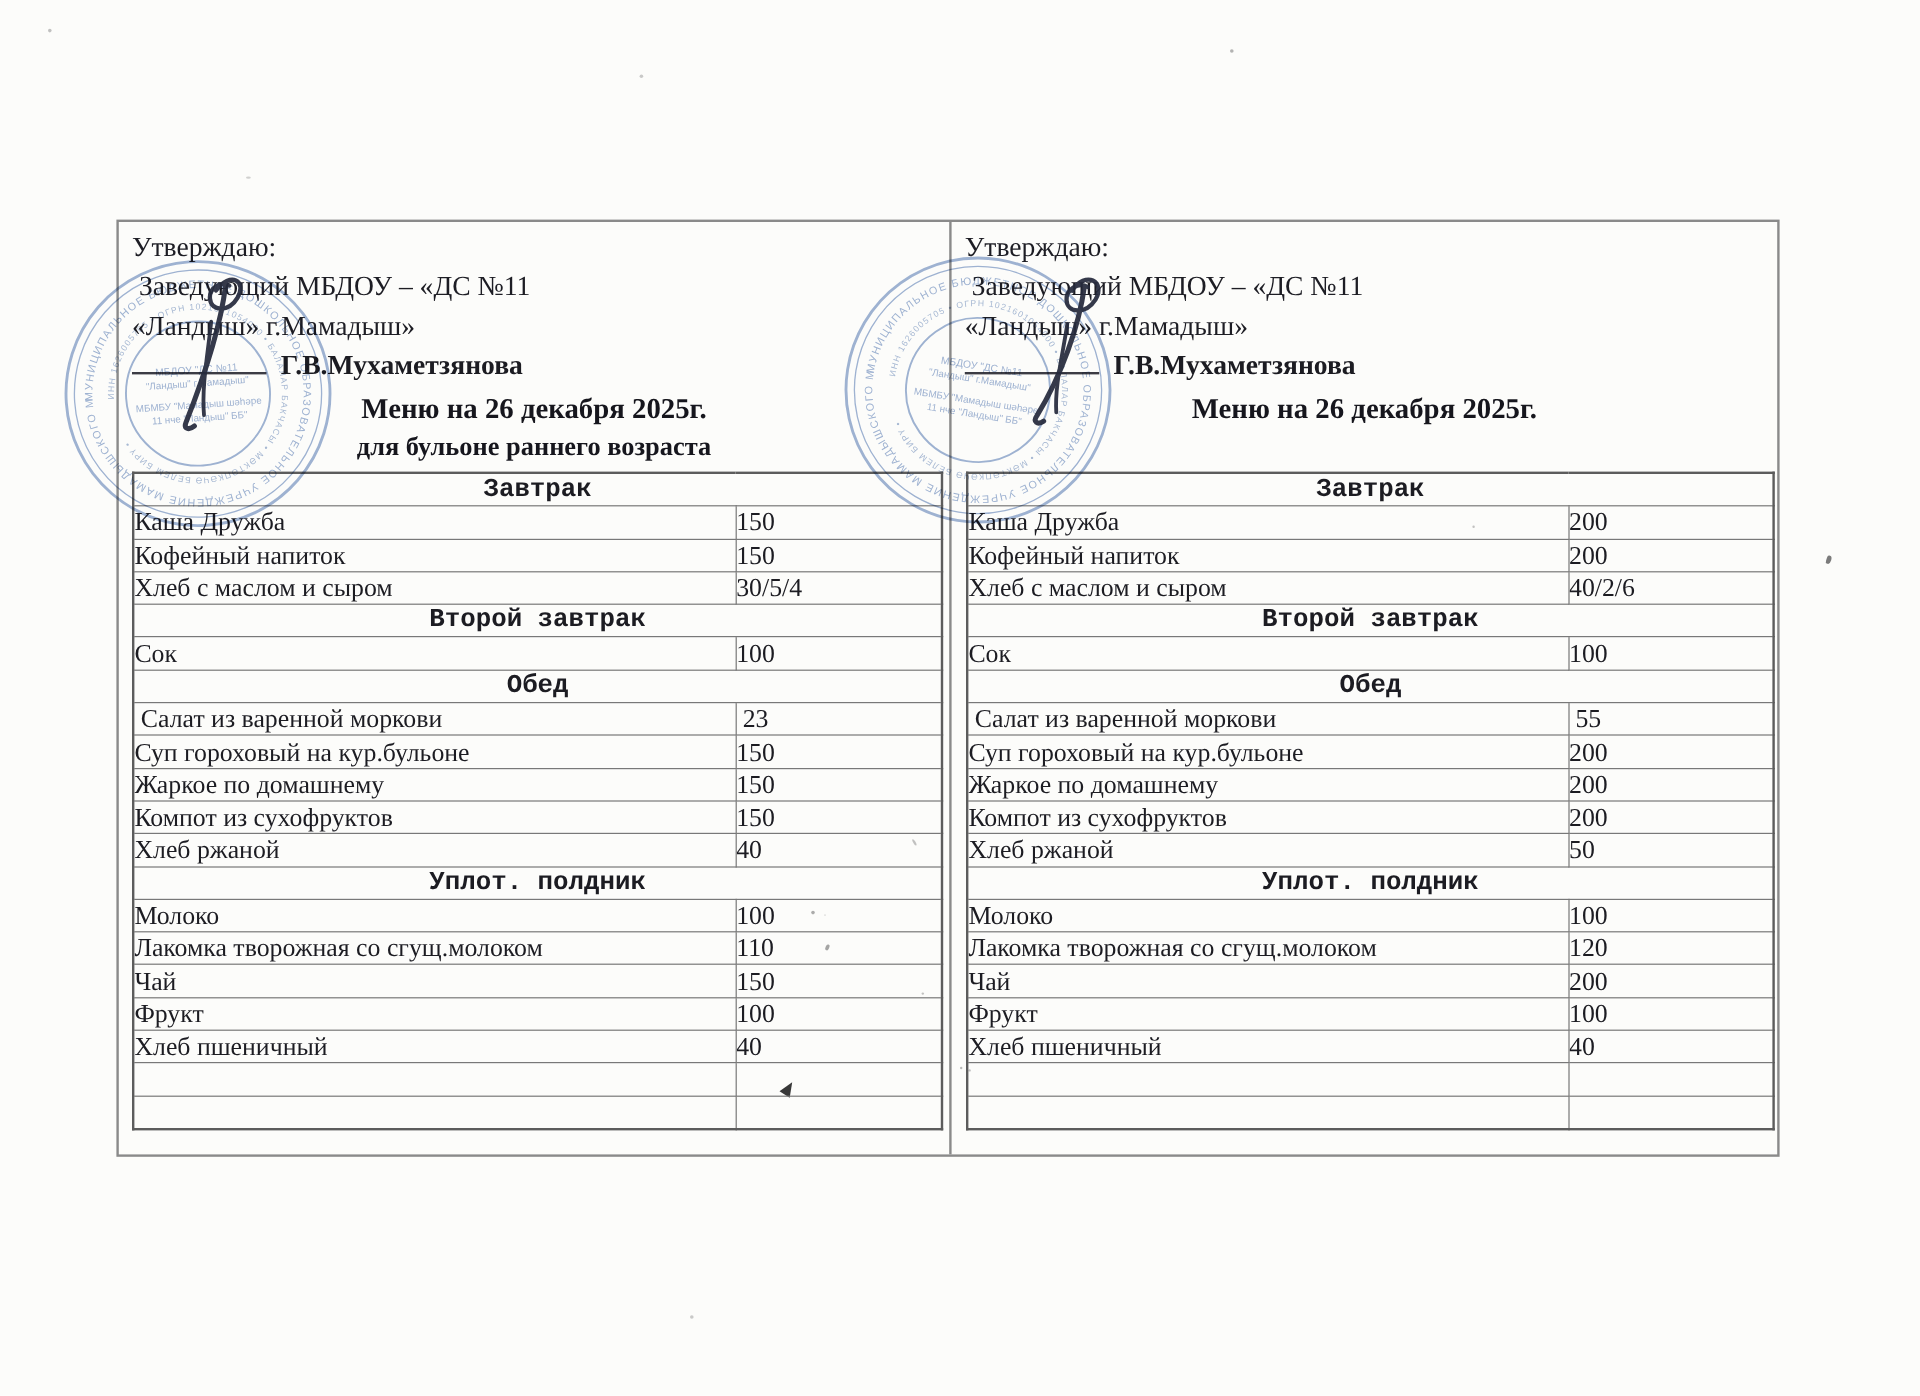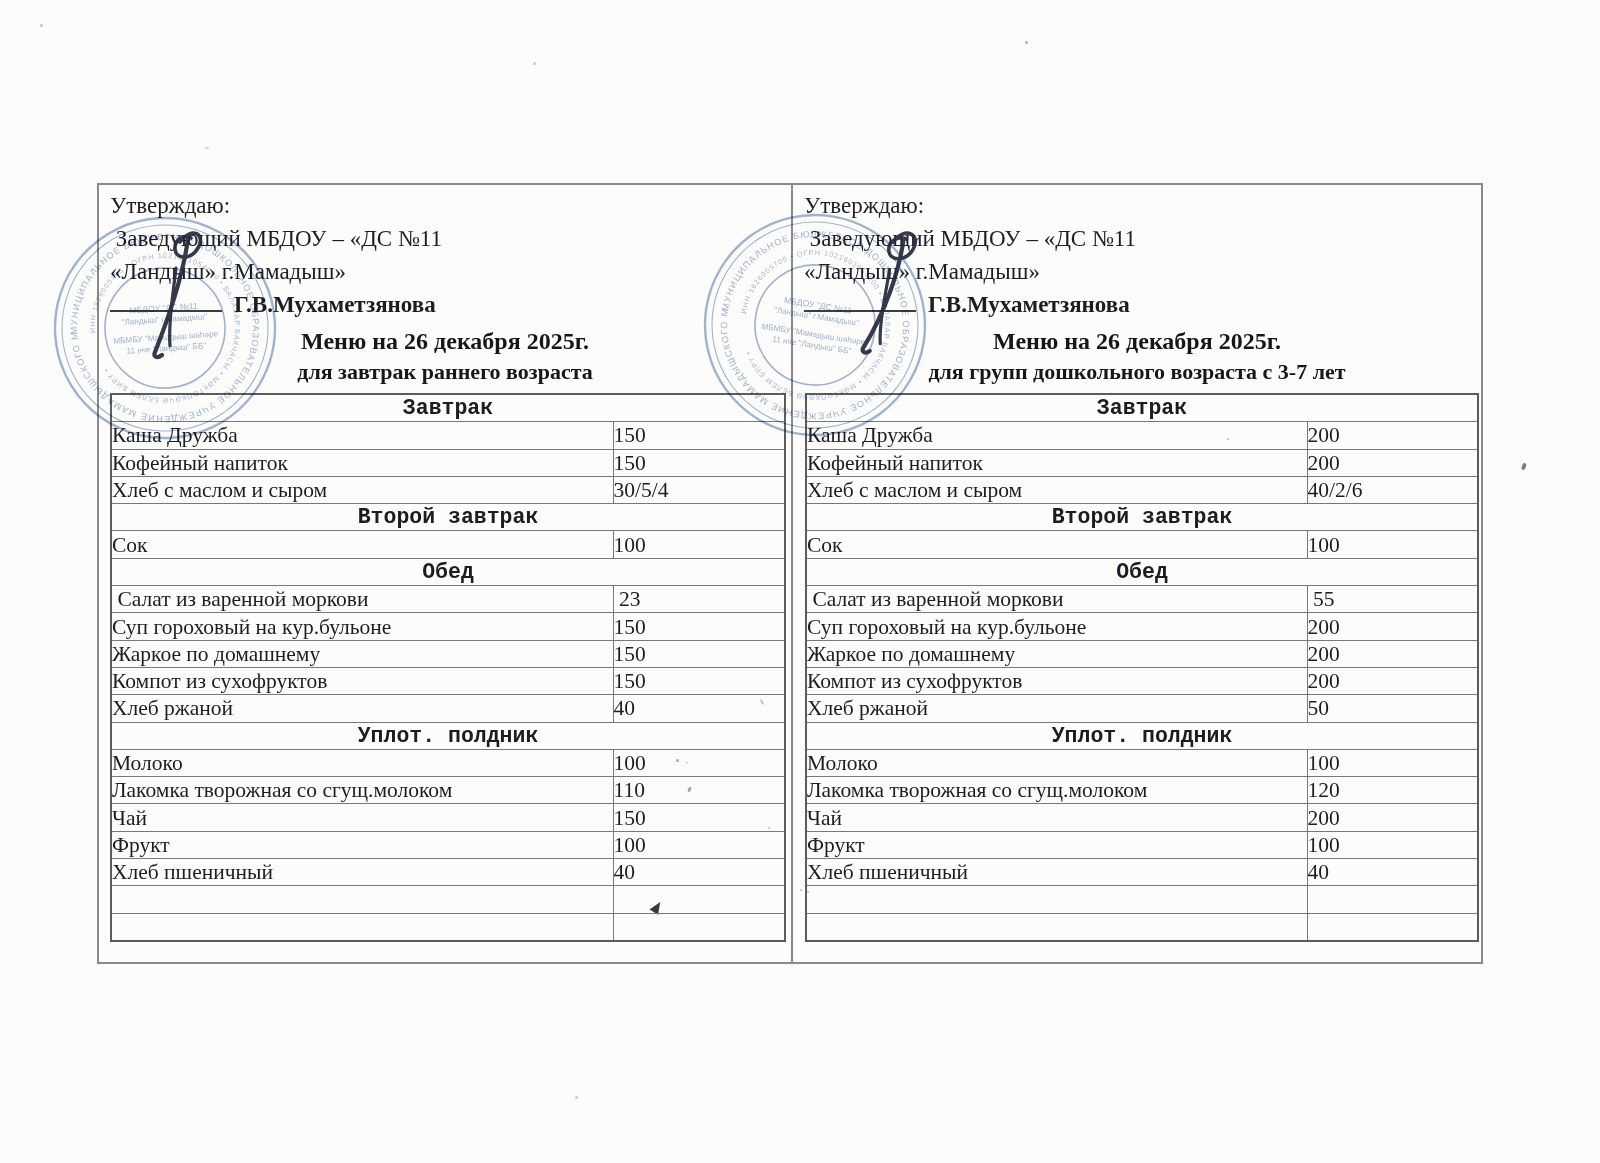--- a/index.html
+++ b/index.html
@@ -96,21 +96,21 @@
 <div class="sheet">
 
   <div class="panel left">
     <div class="approval">Утверждаю:
  Заведующий МБДОУ – «ДС №11
 «Ландыш» г.Мамадыш»</div>
     <div class="sig-row">
       <span class="sig-line"></span><span>Г.В.Мухаметзянова</span>
     </div>
     <div class="menu-title">Меню на 26 декабря 2025г.</div>
-    <div class="menu-subtitle">для завтрак раннего возраста</div>
+    <div class="menu-subtitle">для бульоне раннего возраста</div>
     <table class="menu">
       <colgroup>
           <col style="width:502px">
           <col style="width:172px">
         </colgroup>
       <tbody>
           <tr>
             <td colspan="2" class="section">Завтрак</td>
           </tr>
           <tr>
@@ -191,21 +191,20 @@
   </div>
 
   <div class="panel right">
     <div class="approval">Утверждаю:
  Заведующий МБДОУ – «ДС №11
 «Ландыш» г.Мамадыш»</div>
     <div class="sig-row">
       <span class="sig-line"></span><span>Г.В.Мухаметзянова</span>
     </div>
     <div class="menu-title">Меню на 26 декабря 2025г.</div>
-    <div class="menu-subtitle">для групп дошкольного возраста с 3-7 лет</div>
     <table class="menu">
       <colgroup>
           <col style="width:501px">
           <col style="width:171px">
         </colgroup>
       <tbody>
           <tr>
             <td colspan="2" class="section">Завтрак</td>
           </tr>
           <tr>

